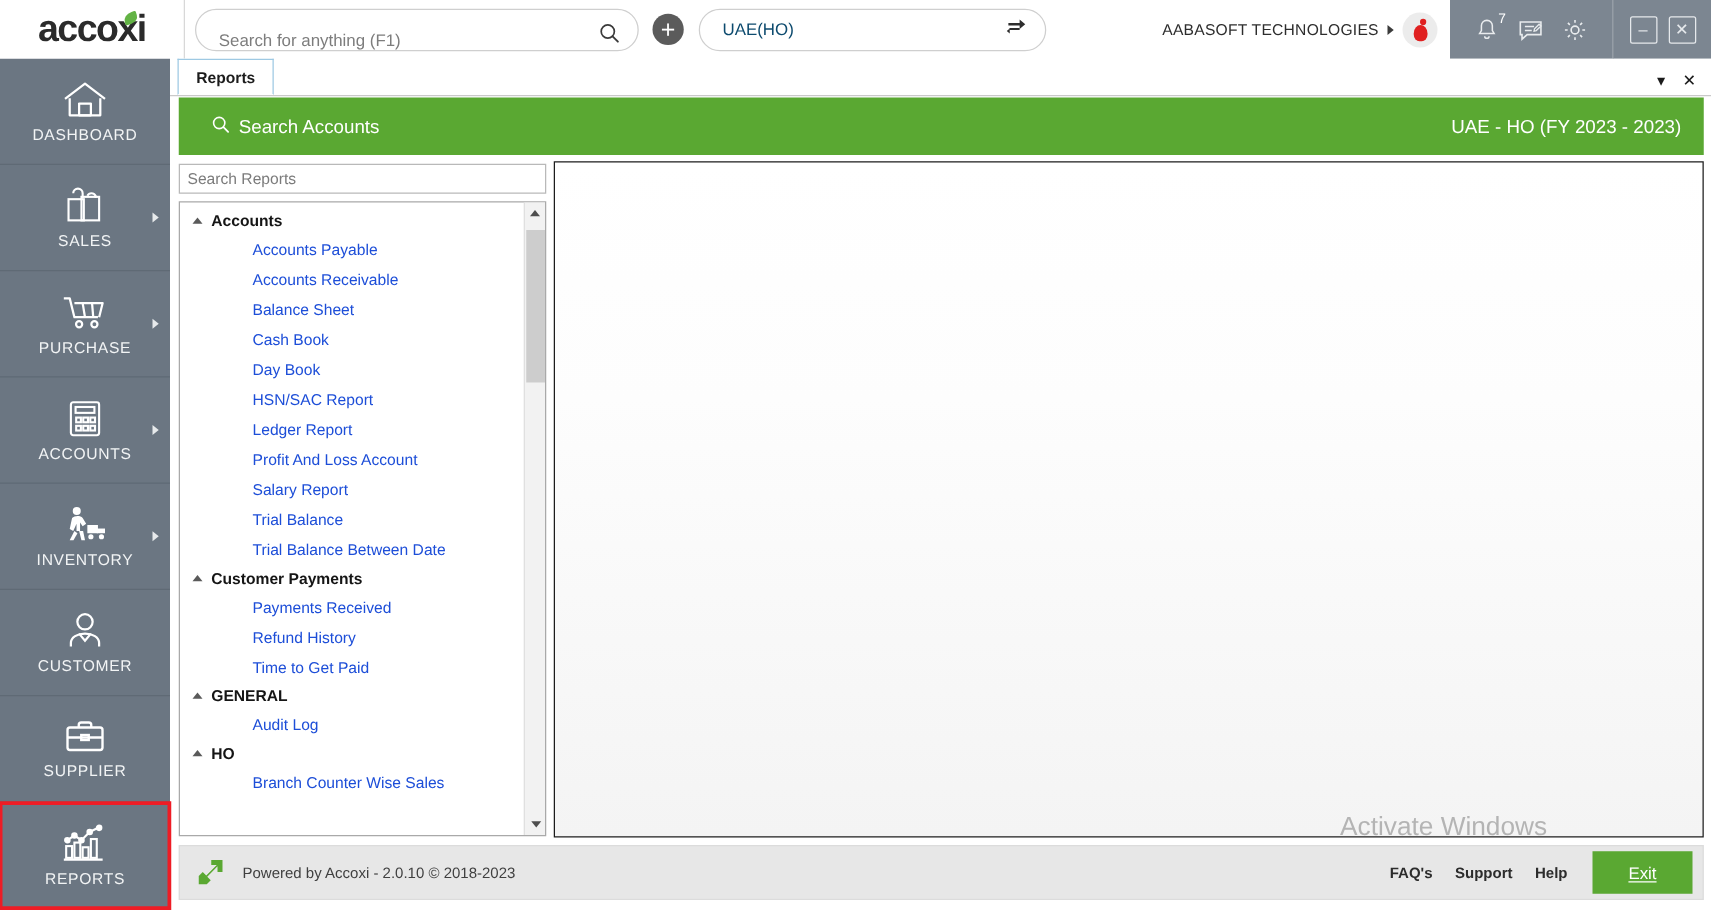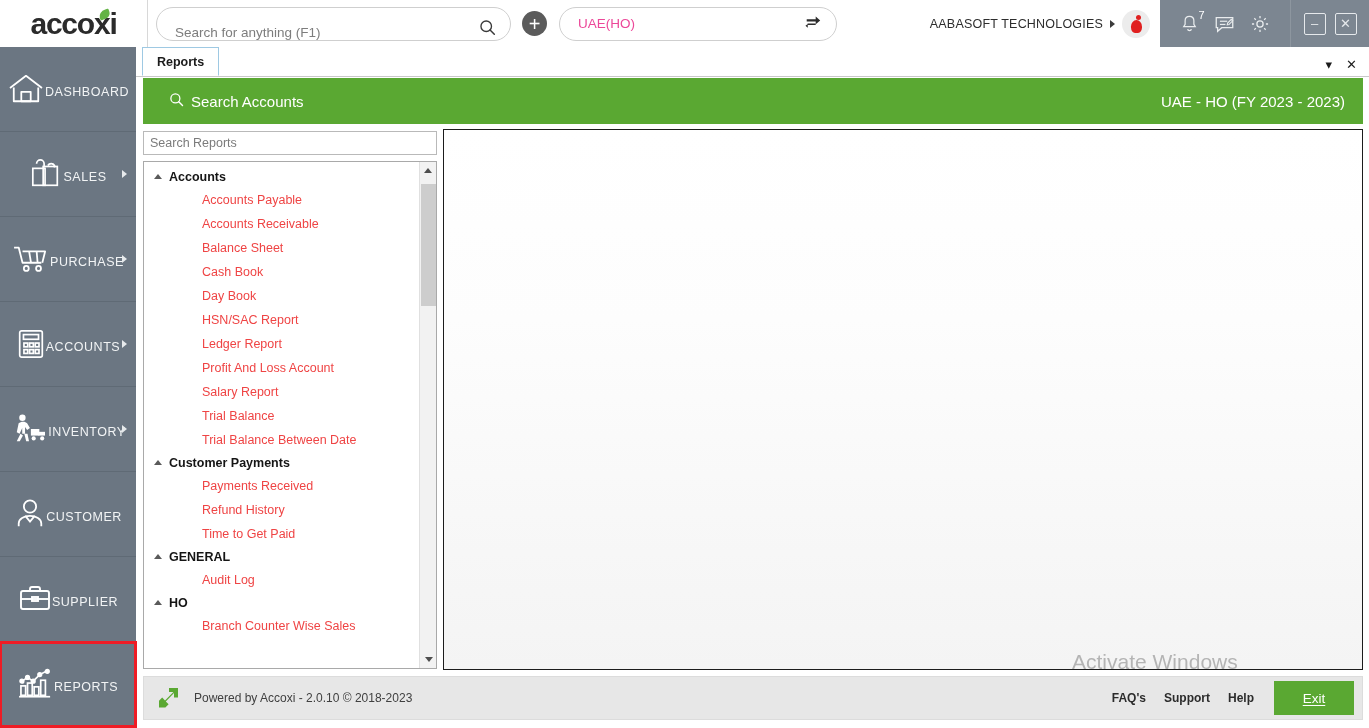--- a/index.html
+++ b/index.html
@@ -47,21 +47,21 @@
     margin-left: 11px; width: 25px; height: 25px; border-radius: 50%;
     background: #5b5b5b; color: #fff; display: flex; align-items: center;
     justify-content: center; font-size: 20px; line-height: 1; cursor: pointer;
     font-weight: 300;
   }
   .branch-pill {
     margin-left: 12px; width: 278px; height: 34px; border: 1px solid #cfcfcf;
     border-radius: 17px; display: flex; align-items: center;
     padding: 0 14px 0 18px; background: #fff; cursor: pointer;
   }
-  .branch-pill .txt { flex: 1; font-size: 13.5px; color: #ec4899; }
+  .branch-pill .txt { flex: 1; font-size: 13.5px; color: #0c4a6e; }
   .topbar-spacer { flex: 1; }
   .company {
     display: flex; align-items: center; gap: 7px; padding-right: 10px;
     cursor: pointer;
   }
   .company .name { font-size: 12.5px; color: #2d2d2d; letter-spacing: .2px; }
   .company .caret {
     width: 0; height: 0; border-left: 5px solid #3b3b3b;
     border-top: 4px solid transparent; border-bottom: 4px solid transparent;
   }
@@ -96,21 +96,21 @@
     line-height: 1;
   }
 
   
   .leftnav {
     position: absolute; left: 0; top: 47px; width: 136px; height: 681px;
     background: #6b7682;
   }
   .nav-item {
     position: relative; height: 85px; border-bottom: 1px solid #5f6a75;
-    display: flex; flex-direction: row; align-items: center;
+    display: flex; flex-direction: column; align-items: center;
     justify-content: center; cursor: pointer; color: #ffffff;
   }
   .nav-item .nav-label {
     font-size: 12.5px; letter-spacing: .55px; margin-top: 5px; color: #f2f4f5;
   }
   .nav-item .nav-arrow {
     position: absolute; right: 9px; top: 50%; margin-top: -4px;
     width: 0; height: 0; border-left: 5px solid #e7eaec;
     border-top: 4px solid transparent; border-bottom: 4px solid transparent;
   }
@@ -170,21 +170,21 @@
   .group-head {
     display: flex; align-items: center; gap: 7px; padding: 4px 0 4px 10px;
     font-size: 12.5px; font-weight: bold; color: #151515; cursor: pointer;
   }
   .chev-up {
     width: 0; height: 0; border-bottom: 5px solid #5a5a5a;
     border-left: 4px solid transparent; border-right: 4px solid transparent;
     margin-top: -1px;
   }
   .leaf {
-    padding: 4px 0 4px 58px; font-size: 12.5px; color: #ef4444;
+    padding: 4px 0 4px 58px; font-size: 12.5px; color: #1d4ed8;
     cursor: pointer; line-height: 16px; white-space: nowrap;
   }
   .leaf.marked { position: relative; }
   .leaf.marked .box {
     position: absolute; left: 52px; top: 0px; width: 148px; height: 24px;
     border: 2px solid #ee1c25; pointer-events: none;
   }
   .vscroll {
     position: absolute; right: 0; top: 0; width: 17px; height: 506px;
     background: #f2f2f2; border-left: 1px solid #e0e0e0;

